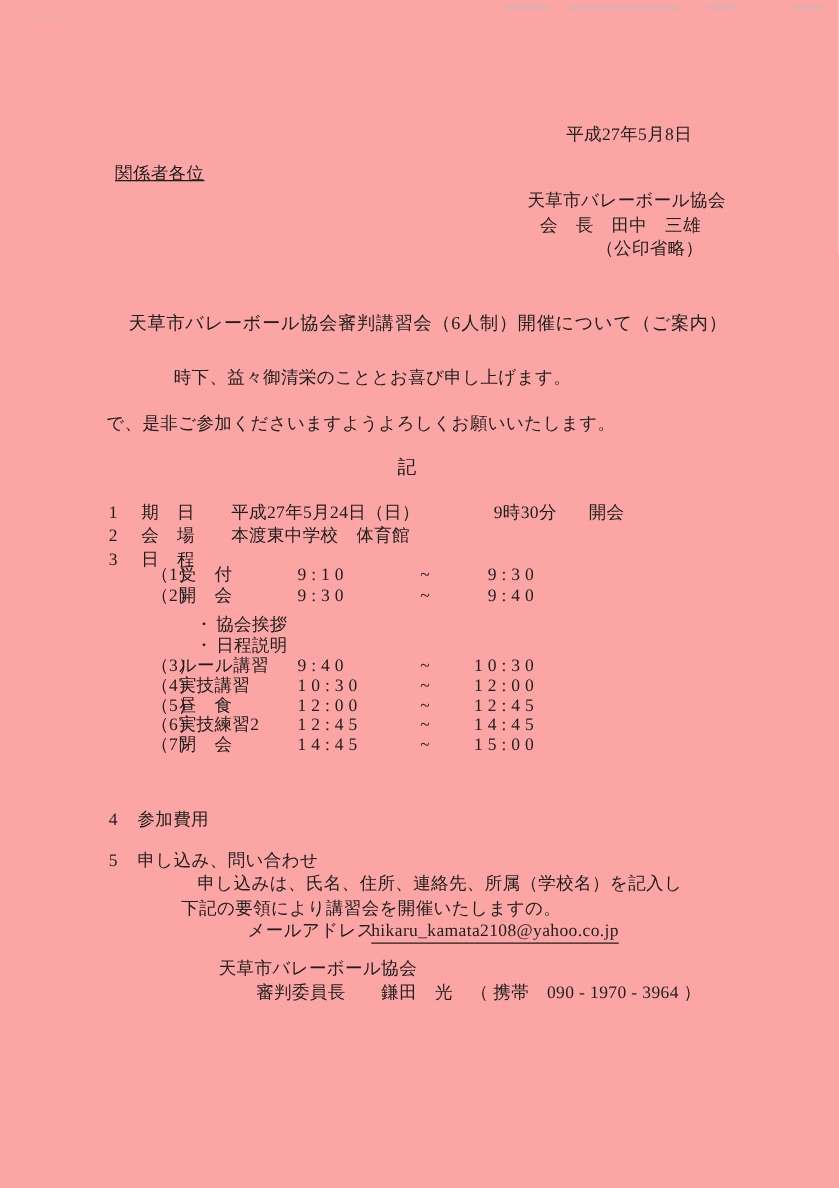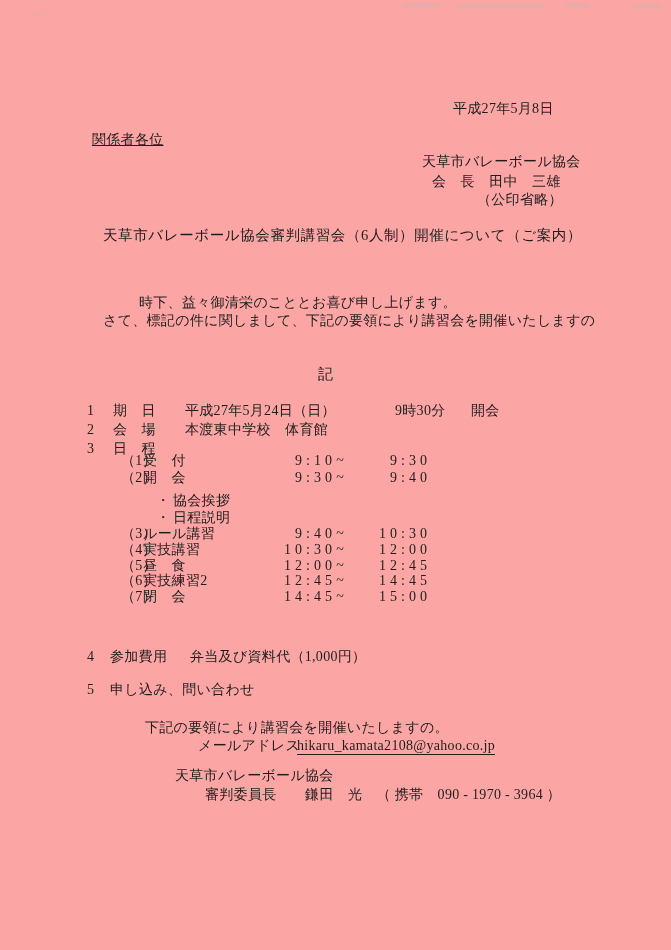--- a/index.html
+++ b/index.html
@@ -21,21 +21,21 @@
   }
   .title { font-size:14.5px; letter-spacing:0.6px; }
   .ki { font-size:15px; }
   
   .srow { position:absolute; left:0; width:671px; height:17px; }
   .sno  { position:absolute; left:121px; }
   .slabel { position:absolute; left:143px; }
   .sbul { position:absolute; left:156px; }
   .sblabel { position:absolute; left:173px; }
   .stime { letter-spacing:4px; }
-  .st { position:absolute; left:254px; width:82px; text-align:right; }
+  .st { position:absolute; left:238px; width:82px; }
   .tl { position:absolute; left:328px; width:24px; text-align:center; letter-spacing:0; }
   .et { position:absolute; left:349px; width:82px; text-align:right; }
   
   .ino { position:absolute; left:87px; }
   .ilabel { position:absolute; left:113px; }
   .ilabel2 { position:absolute; left:110px; }
   .ivalue { position:absolute; left:185px;text-align:right; }
   .ivalue2 { position:absolute; left:190px; }
   .itime { position:absolute; left:395px;text-align:right; }
   .inote { position:absolute; left:471px; }
@@ -60,24 +60,24 @@
   <div class="smudge" style="left:565px; top:4px; width:24px;"></div>
   <div class="smudge" style="left:632px; top:5px; width:30px;"></div>
   <div class="smudge" style="left:30px; top:12px; width:16px; opacity:0.22;"></div>
 
   <div class="t" style="left:453px; top:101px;">平成27年5月8日</div>
   <div class="t" style="left:92px; top:132px;text-decoration:underline;">関係者各位</div>
   <div class="t" style="left:422px; top:154px;">天草市バレーボール協会</div>
   <div class="t" style="left:432px; top:174px;">会　長　田中　三雄</div>
   <div class="t" style="left:477px; top:192px;">（公印省略）</div>
 
-  <div class="t title" style="left:103px; top:228px;">天草市バレーボール協会審判講習会（6人制）開催について（ご案内）</div>
+  <div class="t title" style="left:103px; top:252px;">天草市バレーボール協会審判講習会（6人制）開催について（ご案内）</div>
 
   <div class="t" style="left:103px; top:295px;padding-left:36px;">時下、益々御清栄のこととお喜び申し上げます。</div>
-  <div class="t" style="left:103px; top:313px;">さて、標記の件に関しまして、下記の要領により講習会を開催いたしますの</div>
+  <div class="t" style="left:85px; top:332px;">で、是非ご参加くださいますようよろしくお願いいたします。</div>
 
   <div class="t ki" style="left:318px; top:367px;">記</div>
 
   <div class="srow" style="top:403px;">
     <span class="t ino">1</span>
     <span class="t ilabel">期　日</span>
     <span class="t ivalue">平成27年5月24日（日）</span>
     <span class="t itime">9時30分</span>
     <span class="t inote">開会</span>
   </div>
@@ -147,27 +147,27 @@
     <span class="t sno">（7）</span>
     <span class="t slabel">閉　会</span>
     <span class="t stime st">14:45</span>
     <span class="t tl">~</span>
     <span class="t stime et">15:00</span>
   </div>
 
   <div class="srow" style="top:649px;">
     <span class="t ino">4</span>
     <span class="t ilabel2">参加費用</span>
-    <span class="t ivalue2">弁当及び資料代（1,000円）</span>
   </div>
 
   <div class="srow" style="top:682px;">
     <span class="t ino">5</span>
     <span class="t ilabel2">申し込み、問い合わせ</span>
   </div>
+  <div class="t" style="left:158px; top:700px;">申し込みは、氏名、住所、連絡先、所属（学校名）を記入し</div>
   <div class="t" style="left:145px; top:720px;">下記の要領により講習会を開催いたしますの。</div>
   <div class="t" style="left:198px; top:738px;">メールアドレス</div>
   <div class="t email" style="left:297px; top:738px;">hikaru_kamata2108@yahoo.co.jp</div>
 
   <div class="t" style="left:175px; top:768px;">天草市バレーボール協会</div>
   <div class="t" style="left:205px; top:787px;">審判委員長　　鎌田　光　（ 携帯　090 - 1970 - 3964 ）</div>
 
 </div>
 
 </body></html>

